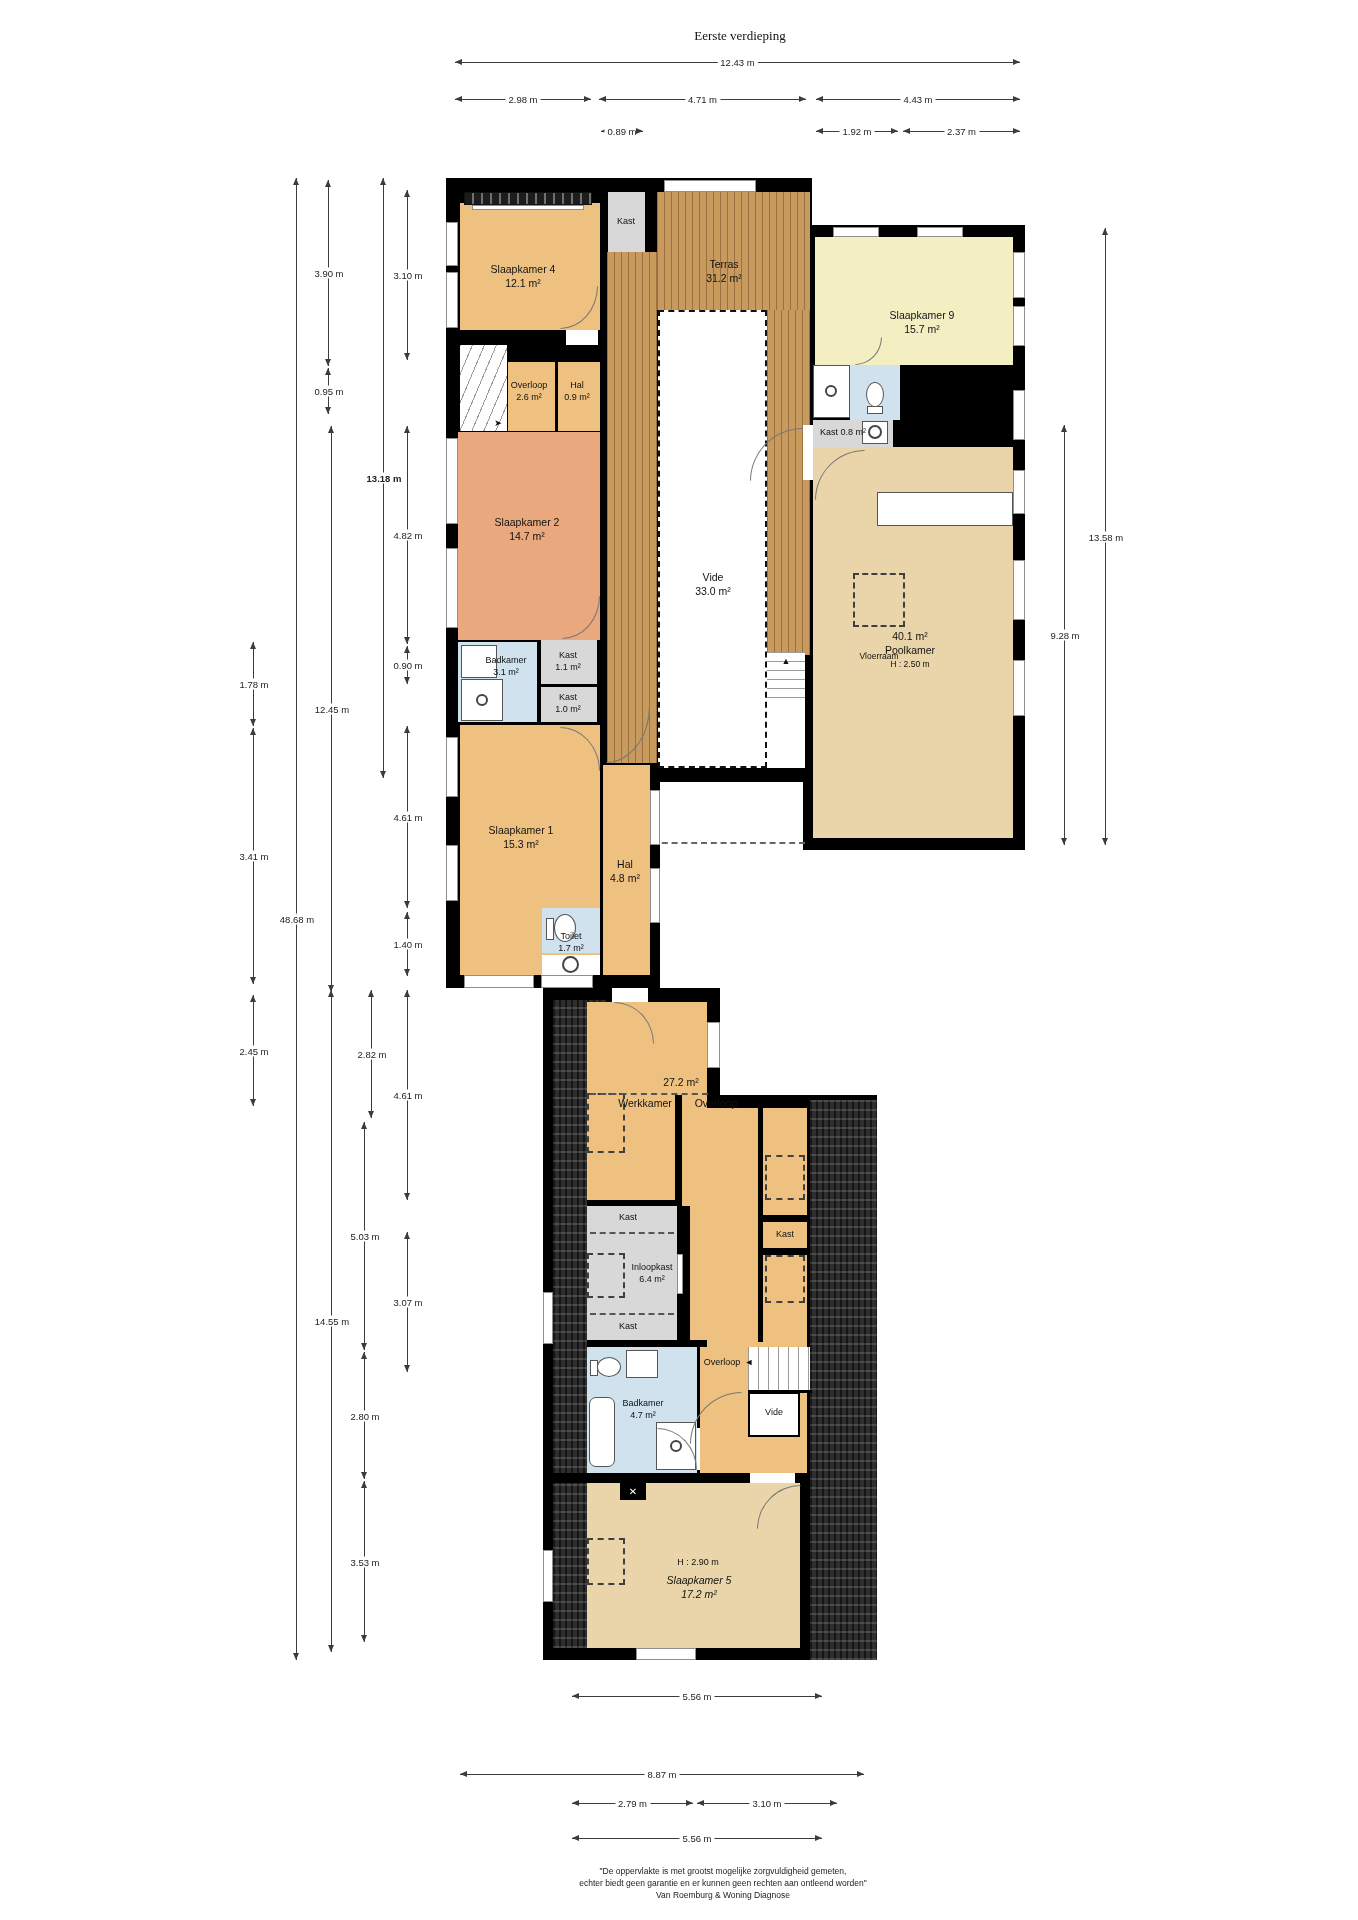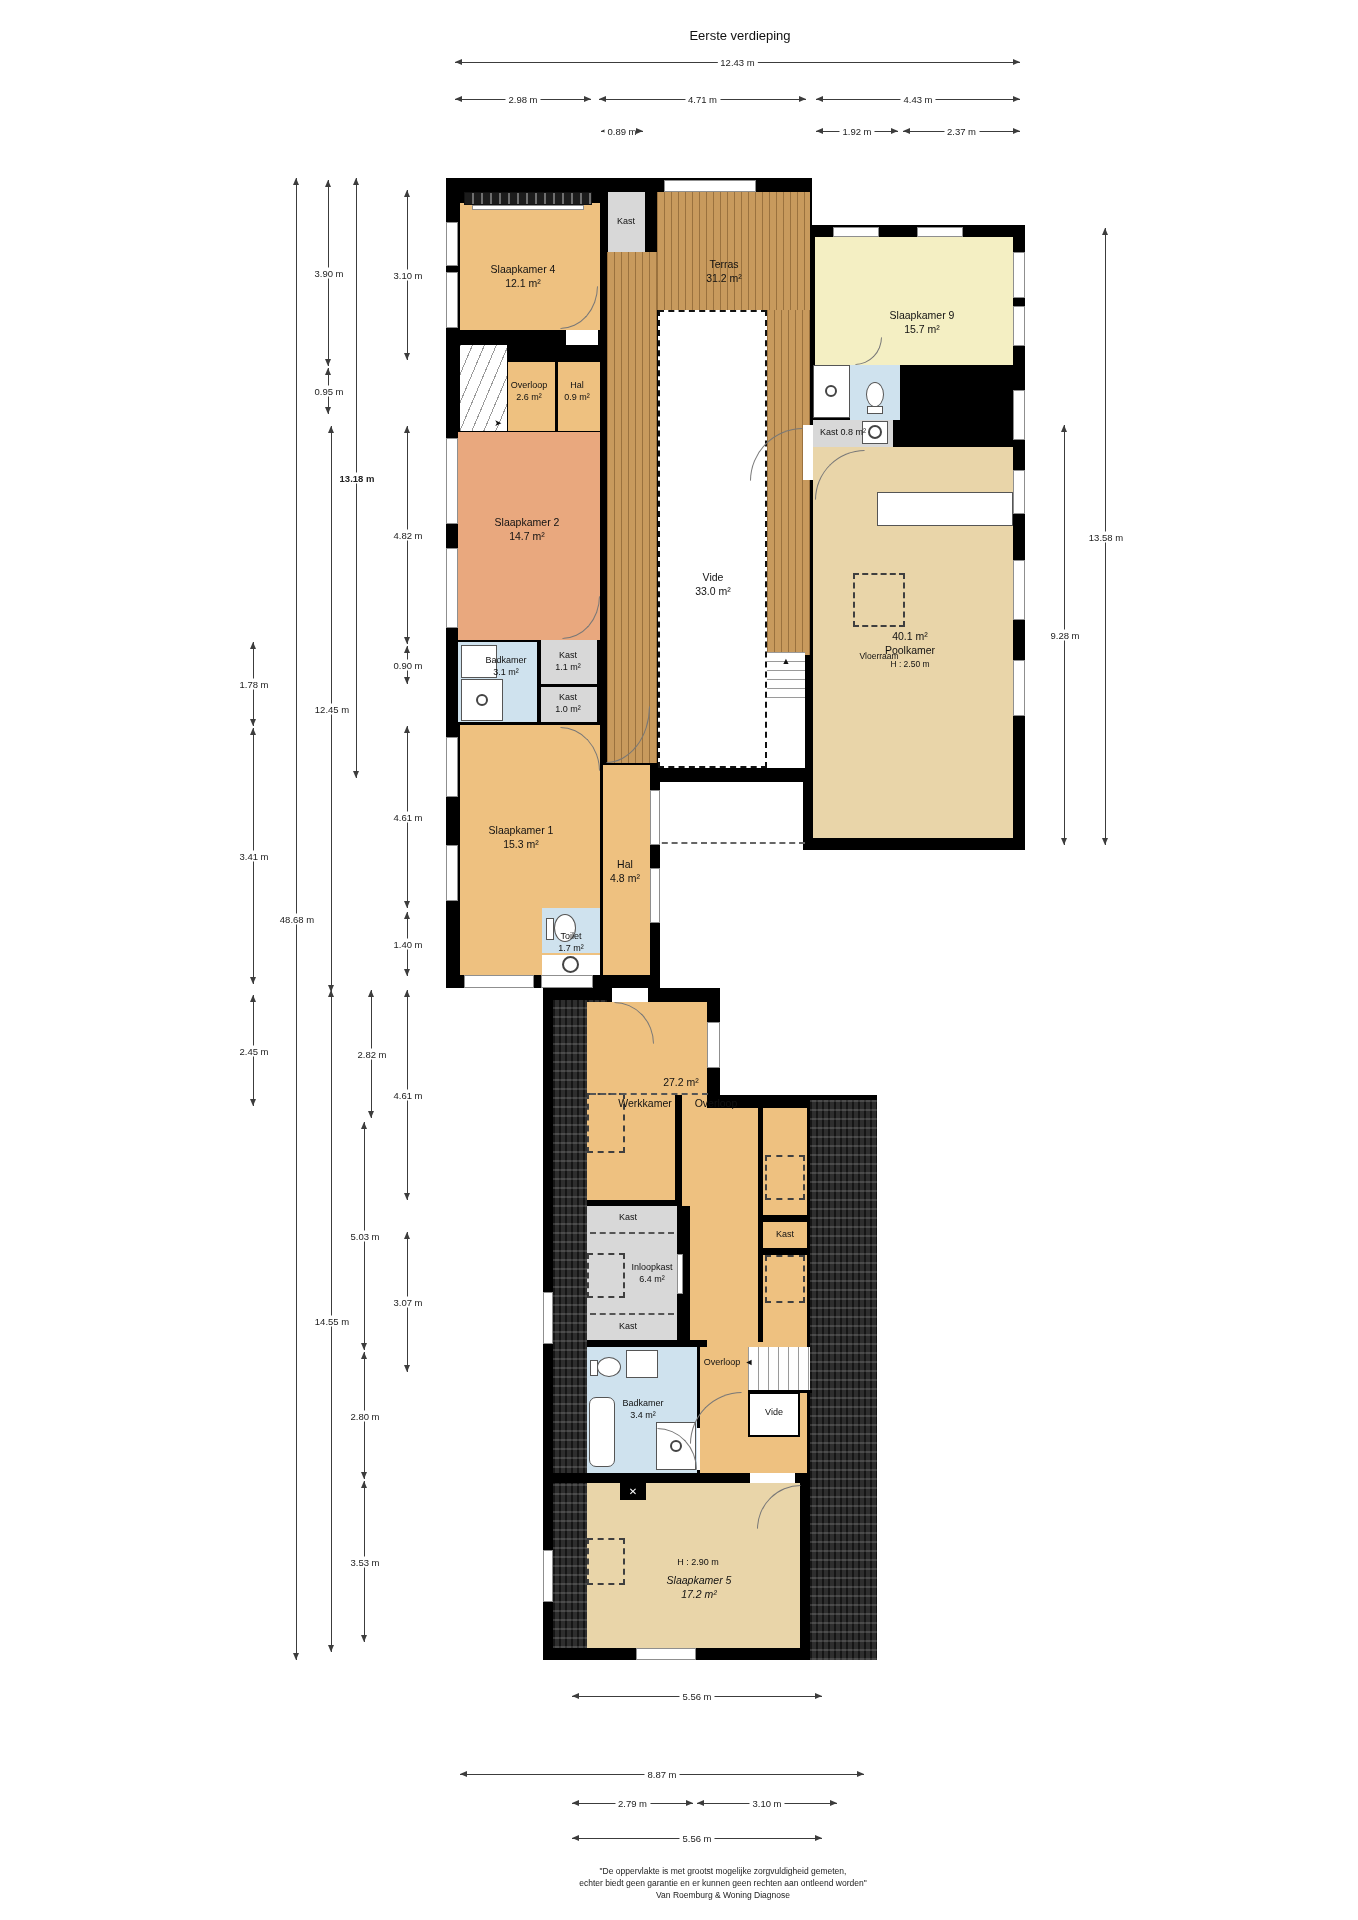--- a/index.html
+++ b/index.html
@@ -31,21 +31,21 @@
   .dimh::after{content:"";position:absolute;right:0;top:-4px;
     border-top:3.5px solid transparent;border-bottom:3.5px solid transparent;border-left:7px solid #3c3c3c;}
   .dimv{position:absolute;border-left:1px solid #3c3c3c;width:0;}
   .dimv::before{content:"";position:absolute;top:0;left:-4px;
     border-left:3.5px solid transparent;border-right:3.5px solid transparent;border-bottom:7px solid #3c3c3c;}
   .dimv::after{content:"";position:absolute;bottom:0;left:-4px;
     border-left:3.5px solid transparent;border-right:3.5px solid transparent;border-top:7px solid #3c3c3c;}
   .dl{position:absolute;background:#fff;padding:0 3px;font-size:9.5px;color:#222;white-space:nowrap;}
   .dl-h{left:50%;top:0;transform:translate(-50%,-55%);}
   .dl-v{left:0;top:50%;transform:translate(-50%,-50%);}
-  .title{position:absolute;font-size:13px;text-align:center;color:#111;}
+  .title{position:absolute;font-size:13px;text-align:center;color:#111;font-family:Liberation Serif, serif;}
   .footer{position:absolute;text-align:center;font-size:8.5px;line-height:1.4;color:#222;}
   .circle{position:absolute;border:2px solid #444;border-radius:50%;background:#fff;box-sizing:border-box;}
   .ell{position:absolute;background:#fff;border:1.4px solid #555;border-radius:50%;box-sizing:border-box;}
 </style>
 </head>
 <body>
 
 <div class="canvas">
 
   <div class="title" style="left:440px;top:28px;width:600px;">Eerste verdieping</div>
@@ -242,21 +242,21 @@
     <span>Overloop</span></div>
   <div class="lbl s" style="left:628px;top:1218px;">
     <span>Kast</span></div>
   <div class="lbl s" style="left:652px;top:1274px;">
     <span>Inloopkast</span><br><span>6.4 m²</span></div>
   <div class="lbl s" style="left:628px;top:1327px;">
     <span>Kast</span></div>
   <div class="lbl s" style="left:785px;top:1235px;">
     <span>Kast</span></div>
   <div class="lbl s" style="left:643px;top:1410px;">
-    <span>Badkamer</span><br><span>3.4 m²</span></div>
+    <span>Badkamer</span><br><span>4.7 m²</span></div>
   <div class="lbl s" style="left:722px;top:1363px;">
     <span>Overloop</span></div>
   <div class="lbl s" style="left:749px;top:1363px;">
     <span>◄</span></div>
   <div class="lbl s" style="left:774px;top:1413px;">
     <span>Vide</span></div>
   <div class="lbl s" style="left:698px;top:1563px;">
     <span>H : 2.90 m</span></div>
   <div class="lbl" style="left:699px;top:1588px;font-style:italic;">
     <span>Slaapkamer 5</span><br><span>17.2 m²</span></div>
@@ -285,21 +285,21 @@
 
   <div class="dimv" style="left:328px;top:180px;height:186px;">
     <span class="dl dl-v">3.90 m</span>
     </div>
   <div class="dimv" style="left:407px;top:190px;height:170px;">
     <span class="dl dl-v">3.10 m</span>
     </div>
   <div class="dimv" style="left:328px;top:368px;height:46px;">
     <span class="dl dl-v">0.95 m</span>
     </div>
-  <div class="dimv" style="left:356px;top:178px;height:600px;font-weight:bold;">
+  <div class="dimv" style="left:383px;top:178px;height:600px;font-weight:bold;">
     <span class="dl dl-v">13.18 m</span>
     </div>
   <div class="dimv" style="left:407px;top:426px;height:218px;">
     <span class="dl dl-v">4.82 m</span>
     </div>
   <div class="dimv" style="left:407px;top:646px;height:38px;">
     <span class="dl dl-v">0.90 m</span>
     </div>
   <div class="dimv" style="left:253px;top:642px;height:84px;">
     <span class="dl dl-v">1.78 m</span>

